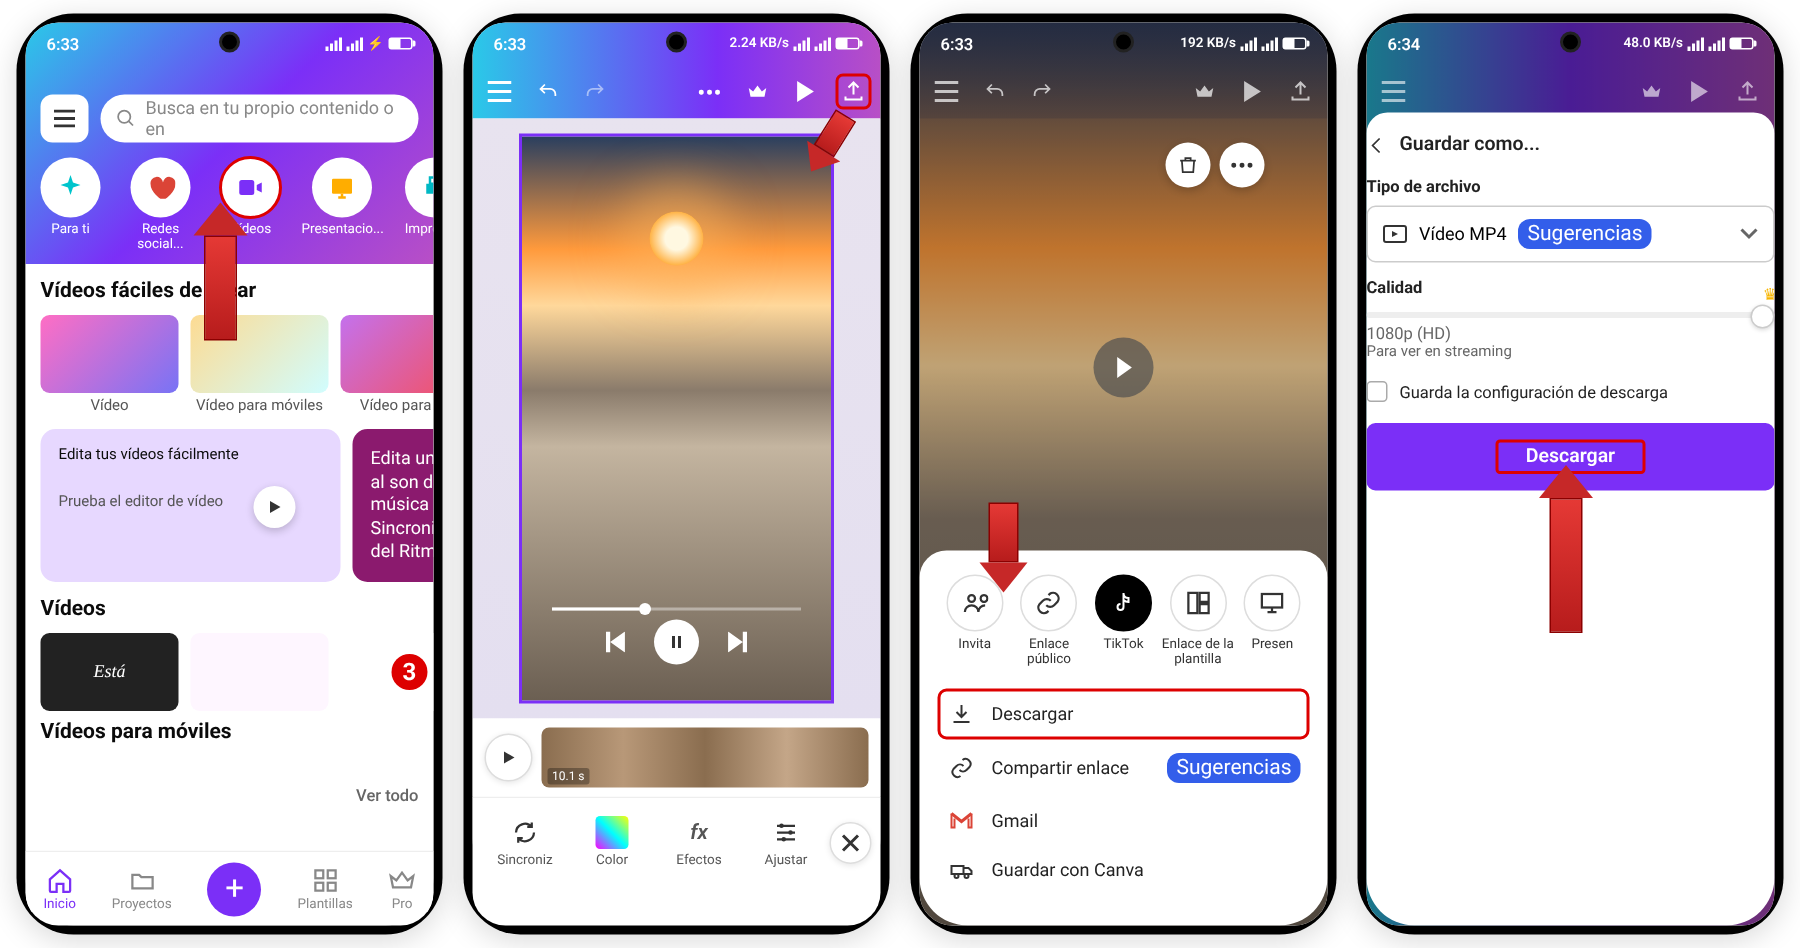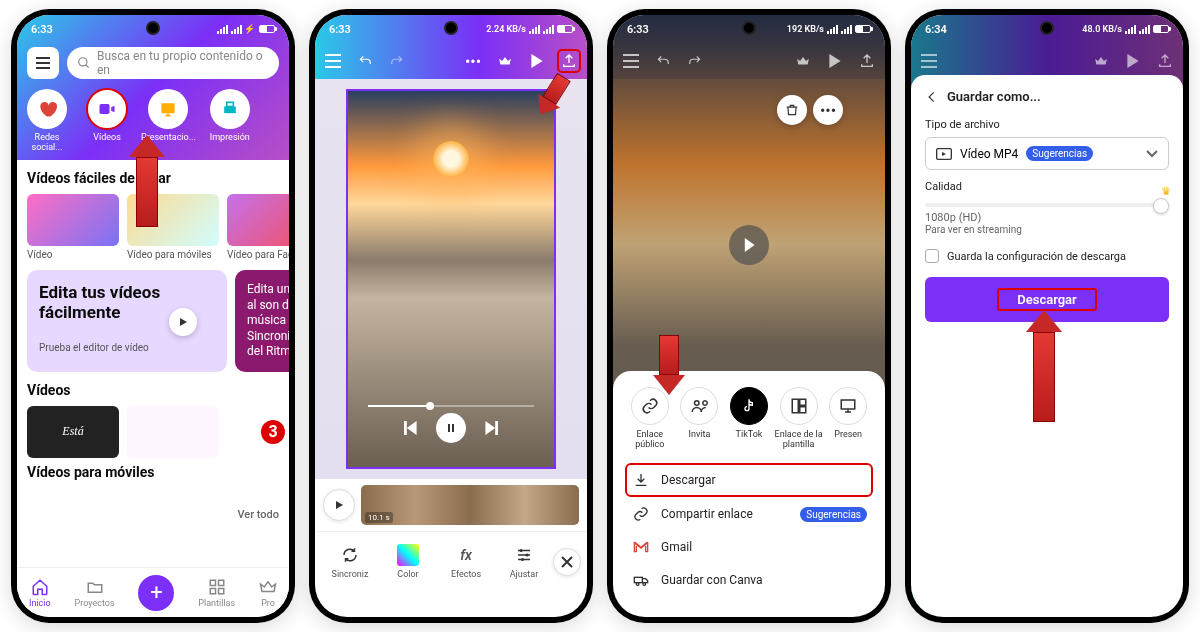--- a/index.html
+++ b/index.html
@@ -1,56 +1,56 @@
 <!DOCTYPE html>
 <html><head>
 <meta charset="utf-8">
 <style>
   * { box-sizing: border-box; margin: 0; padding: 0; font-family: -apple-system, BlinkMacSystemFont, 'Segoe UI', Roboto, sans-serif; }
   body { background: #fff; width: 1200px; height: 632px; display: flex; justify-content: space-around; align-items: center; padding: 8px 4px; }
   .phone { width: 284px; height: 614px; background: #000; border-radius: 38px; padding: 6px; position: relative; box-shadow: 0 4px 20px rgba(0,0,0,0.15); }
-  .screen { width: 100%; height: 100%; background: #fff; border-radius: 32px; overflow: hidden; position: relative; }
+  .screen { width: 100%; height: 100%; background: #fff; border-radius: 22px; overflow: hidden; position: relative; }
   .camera { position: absolute; top: 12px; left: 50%; transform: translateX(-50%); width: 14px; height: 14px; background: #000; border-radius: 50%; z-index: 100; border: 2px solid #222; }
   
   
   .status-bar { height: 28px; display: flex; justify-content: space-between; align-items: center; padding: 0 14px; font-size: 11px; font-weight: 600; color: #fff; }
   .status-bar .time { min-width: 40px; }
   .status-bar .icons { display: flex; gap: 3px; align-items: center; font-size: 9px; }
   .signal { display: inline-flex; align-items: flex-end; gap: 1px; }
   .signal i { width: 2px; background: currentColor; display: inline-block; }
   .signal i:nth-child(1){height:3px}.signal i:nth-child(2){height:5px}.signal i:nth-child(3){height:7px}.signal i:nth-child(4){height:9px}
   .batt { width: 16px; height: 8px; border: 1px solid currentColor; border-radius: 2px; position: relative; }
   .batt::after { content:''; position:absolute; right:-3px; top:1px; width:2px; height:4px; background:currentColor; border-radius:0 1px 1px 0; }
   .batt i { display:block; height:100%; width:50%; background:currentColor; }
   
   
   .p1-header { background: linear-gradient(135deg, #2AC9E8 0%, #7B2FF7 50%, #B84FC6 100%); padding-bottom: 8px; }
-  .p1-search-row { display:flex; align-items:center; gap:8px; padding: 4px 10px; }
+  .p1-search-row { display:flex; align-items:center; gap:8px; padding: 4px 10px; margin-top: 16px; }
   .p1-menu-btn { width:32px; height:32px; background:#fff; border-radius:8px; display:flex; align-items:center; justify-content:center; color:#333; font-weight:bold; }
   .p1-search { flex:1; background:#fff; border-radius:18px; height:32px; display:flex; align-items:center; padding:0 10px; color:#888; font-size:12px; gap:6px; }
   .p1-search svg{flex-shrink:0}
   .p1-cats { display:flex; gap:8px; padding: 6px 4px 0 4px; overflow:hidden; }
   .p1-cat { flex:0 0 52px; text-align:center; color:#fff; font-size:9px; }
   .p1-cat-icon { width:40px; height:40px; background:#fff; border-radius:50%; margin:0 auto 3px; display:flex; align-items:center; justify-content:center; color:#7B2FF7; }
   .p1-cat-icon.star{color:#00C4CC}
   .p1-cat-icon.red{color:#DB4437}
   .p1-cat-icon.yellow{color:#FFAD00}
   .p1-cat-icon.teal{color:#00B8C4}
   .p1-cat.highlight .p1-cat-icon { outline: 2px solid #d00; outline-offset: -1px; }
   .p1-body { padding: 8px 10px 0; background:#fff; height: calc(100% - 170px); overflow:hidden; position:relative; }
   .p1-sec-title { font-size: 14px; font-weight: 700; color: #0b0b0b; margin: 2px 0 8px; }
   .p1-row { display:flex; gap:8px; margin-bottom: 4px; }
   .p1-thumb { flex:0 0 92px; }
   .p1-thumb-img { width:92px; height:52px; border-radius:6px; background:#ddd; }
-  .p1-thumb-label { font-size:10px; color:#555; margin-top:3px; white-space:nowrap; overflow:hidden; text-overflow:ellipsis; }
+  .p1-thumb-label { font-size:10px; color:#555; margin-top:3px; white-space:nowrap; overflow:hidden; text-overflow:ellipsis;text-align:center; }
   .p1-cards { display:flex; gap:8px; margin:10px -10px 10px 0; }
   .p1-card { border-radius:10px; padding:12px; color:#0b0b0b; position:relative; }
   .p1-card.purple { background:#E7D8FF; flex:0 0 200px; }
   .p1-card.magenta { background:#8B1A6E; color:#fff; flex:0 0 90px; font-size:12px; line-height:1.3; }
-  .p1-card h4 { font-size:17px; font-weight:700; margin-bottom:4px; }
+  .p1-card h4 { font-size:10px; font-weight:400; margin-bottom:4px; }
   .p1-card .sub { font-size:10px; color:#555; margin-top:20px }
   .p1-play-bubble { position:absolute; top:38px; right:30px; width:28px; height:28px; background:#fff; border-radius:50%; display:flex; align-items:center; justify-content:center; box-shadow:0 2px 6px rgba(0,0,0,.2); }
   .p1-see-all { float:right; font-size:11px; color:#666; font-weight:500;margin-top:44px; }
   .p1-bottom-nav { position:absolute; bottom:0; left:0; right:0; height:50px; background:#fff; border-top:1px solid #eee; display:flex; justify-content:space-around; align-items:center; border-radius: 0 0 32px 32px; }
   .p1-nav-item { text-align:center; font-size:9px; color:#888; display:flex; flex-direction:column; align-items:center; gap:2px; }
   .p1-nav-item.active { color:#7B2FF7; }
   .p1-nav-plus { width:36px; height:36px; background:#7B2FF7; border-radius:50%; color:#fff; display:flex; align-items:center; justify-content:center; font-size:22px; }
   
   
   .p2-top { background: linear-gradient(90deg,#2AC9E8 0%,#7B2FF7 60%,#B84FC6 100%); }
@@ -82,26 +82,26 @@
   .p3-framectl { position:absolute; top:80px; right:42px; display:flex; gap:6px; }
   .p3-fbtn { width:30px; height:30px; background:#fff; border-radius:50%; display:flex; align-items:center; justify-content:center; color:#333; box-shadow:0 2px 6px rgba(0,0,0,.2); }
   .p3-playbtn { position:absolute; top:210px; left:50%; transform:translateX(-50%); width:40px; height:40px; background:rgba(80,80,80,.7); border-radius:50%; display:flex; align-items:center; justify-content:center; color:#fff; }
   .p3-sheet { position:absolute; bottom:0; left:0; right:0; background:#fff; border-radius:18px 18px 32px 32px; padding:16px 12px 20px; }
   .p3-share-row { display:flex; justify-content:space-around; margin-bottom:14px; }
   .p3-share { text-align:center; font-size:9px; color:#333; width:50px; }
   .p3-share-ic { width:38px; height:38px; border:1px solid #ddd; border-radius:50%; margin:0 auto 4px; display:flex; align-items:center; justify-content:center; }
   .p3-opt { display:flex; align-items:center; gap:10px; padding:9px 6px; font-size:12px; color:#222; border-radius:6px; }
   .p3-opt.highlight { border:2px solid #d00; padding:7px 4px; }
   .p3-opt-ic { width:20px; display:flex; justify-content:center; }
-  .badge { background:#335EEA; color:#fff; font-size:10px; padding:2px 6px; border-radius:8px; }
-  
-  
-  .p4-sheet { position:absolute; top:60px; bottom:0; left:0; right:0; background:#fff; border-radius:14px 14px 32px 32px; padding:14px 14px; }
+  .badge { background:#335EEA; color:#fff; font-size:14px; padding:2px 6px; border-radius:8px; }
+  
+  
+  .p4-sheet { position:absolute; top:60px; bottom:0; left:0; right:0; background:#fff; border-radius:14px 14px 32px 32px; padding:14px 0; }
   .p4-head { display:flex; align-items:center; gap:8px; font-size:13px; font-weight:600; color:#222; margin-bottom:14px; }
-  .p4-label { font-size:11px; color:#222; font-weight:400; margin-bottom:6px; }
+  .p4-label { font-size:11px; color:#222; font-weight:700; margin-bottom:6px; }
   .p4-select { border:1px solid #ccc; border-radius:6px; padding:8px 10px; display:flex; align-items:center; gap:8px; font-size:12px; margin-bottom:10px;justify-content:center; }
   .p4-slider { height:4px; background:#eee; border-radius:2px; position:relative; margin:10px 0 4px; }
   .p4-slider::after { content:''; position:absolute; right:0; top:-5px; width:14px; height:14px; background:#fff; border:1px solid #ccc; border-radius:50%; box-shadow:0 1px 3px rgba(0,0,0,.15); }
   .p4-crown { position:absolute; right:-2px; top:-18px; color:#F7B500; font-size:11px; }
   .p4-quality { font-size:11px; color:#666; }
   .p4-quality .sub { font-size:10px; }
   .p4-check { display:flex; align-items:center; gap:8px; font-size:11px; color:#222; margin:14px 0; }
   .p4-checkbox { width:14px; height:14px; border:1.5px solid #aaa; border-radius:3px; }
   .p4-btn { background:#7B2FF7; color:#fff; text-align:center; padding:11px; border-radius:6px; font-size:13px; font-weight:600; }
   .p4-btn .inner { display:inline-block; border:2px solid #d00; padding:2px 18px; border-radius:3px; }
@@ -161,20 +161,25 @@
         </div>
         <div class="p1-search">
           <svg width="14" height="14" viewBox="0 0 24 24">
               <circle cx="10" cy="10" r="7" fill="none" stroke="#888" stroke-width="2"></circle>
               <path d="M15 15l5 5" stroke="#888" stroke-width="2"></path>
             </svg>
           <span>Busca en tu propio contenido o en</span>
         </div>
       </div>
       <div class="p1-cats">
+        <div class="p1-cat"><div class="p1-cat-icon star">
+              <svg width="20" height="20" viewBox="0 0 24 24">
+                <path d="M12 2l2 6 6 2-6 2-2 6-2-6-6-2 6-2z" fill="currentColor"></path>
+              </svg>
+            </div><span>Para ti</span></div>
         <div class="p1-cat"><div class="p1-cat-icon red">
               <svg width="20" height="20" viewBox="0 0 24 24">
                 <path d="M12 21s-8-5-8-12a5 5 0 0110-1 5 5 0 0110 1c0 7-8 12-8 12z" fill="currentColor"></path>
               </svg>
             </div><span>Redes social...</span></div>
         <div class="p1-cat highlight"><div class="p1-cat-icon">
               <svg width="20" height="20" viewBox="0 0 24 24">
                 <rect x="3" y="6" width="12" height="12" rx="2" fill="currentColor"></rect>
                 <path d="M17 10l4-2v8l-4-2z" fill="currentColor"></path>
               </svg>
@@ -480,29 +485,29 @@
     </div>
     <div class="p3-playbtn">
         <svg width="14" height="14" viewBox="0 0 10 10">
           <path d="M2 0l7 5-7 5z" fill="#fff"></path>
         </svg>
       </div>
     <div class="p3-sheet">
       <div class="p3-share-row">
         <div class="p3-share"><div class="p3-share-ic">
               <svg width="18" height="18" viewBox="0 0 24 24">
-                <path d="M10 14a5 5 0 007 0l3-3a5 5 0 00-7-7l-1 1M14 10a5 5 0 00-7 0l-3 3a5 5 0 007 7l1-1" fill="none" stroke="#333" stroke-width="2"></path>
-              </svg>
-            </div><span>Enlace público</span></div>
+                <circle cx="9" cy="8" r="3" fill="none" stroke="#333" stroke-width="2"></circle>
+                <path d="M3 20a6 6 0 0112 0M17 8a3 3 0 110 .01M15 20a6 6 0 016-6" fill="none" stroke="#333" stroke-width="2"></path>
+              </svg>
+            </div><span>Invita</span></div>
         <div class="p3-share"><div class="p3-share-ic">
               <svg width="18" height="18" viewBox="0 0 24 24">
-                <circle cx="9" cy="8" r="3" fill="none" stroke="#333" stroke-width="2"></circle>
-                <path d="M3 20a6 6 0 0112 0M17 8a3 3 0 110 .01M15 20a6 6 0 016-6" fill="none" stroke="#333" stroke-width="2"></path>
-              </svg>
-            </div><span>Invita</span></div>
+                <path d="M10 14a5 5 0 007 0l3-3a5 5 0 00-7-7l-1 1M14 10a5 5 0 00-7 0l-3 3a5 5 0 007 7l1-1" fill="none" stroke="#333" stroke-width="2"></path>
+              </svg>
+            </div><span>Enlace público</span></div>
         <div class="p3-share"><div class="p3-share-ic" style="background:#000;border-color:#000">
               <svg width="16" height="16" viewBox="0 0 24 24">
                 <path d="M12 2v14a3 3 0 11-3-3M12 2c0 3 2 5 5 5v4c-2 0-4-1-5-2" fill="none" stroke="#fff" stroke-width="2"></path>
               </svg>
             </div><span>TikTok</span></div>
         <div class="p3-share"><div class="p3-share-ic">
               <svg width="18" height="18" viewBox="0 0 24 24">
                 <rect x="3" y="3" width="8" height="18" fill="none" stroke="#333" stroke-width="2"></rect>
                 <rect x="13" y="3" width="8" height="8" fill="none" stroke="#333" stroke-width="2"></rect>
                 <rect x="13" y="13" width="8" height="8" fill="none" stroke="#333" stroke-width="2"></rect>

